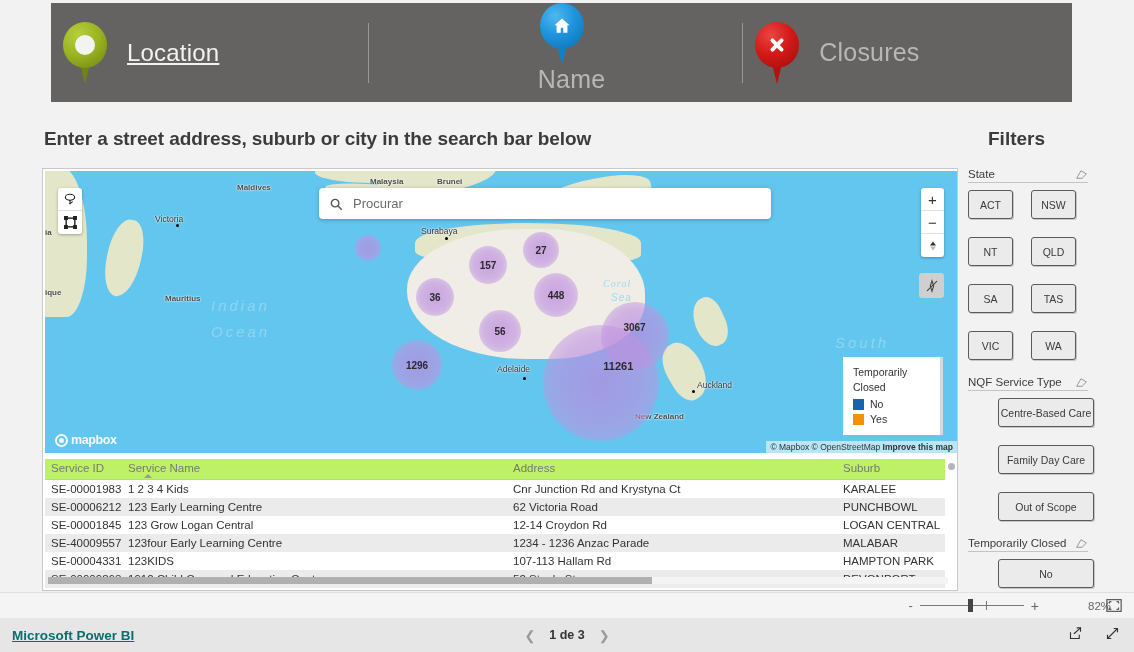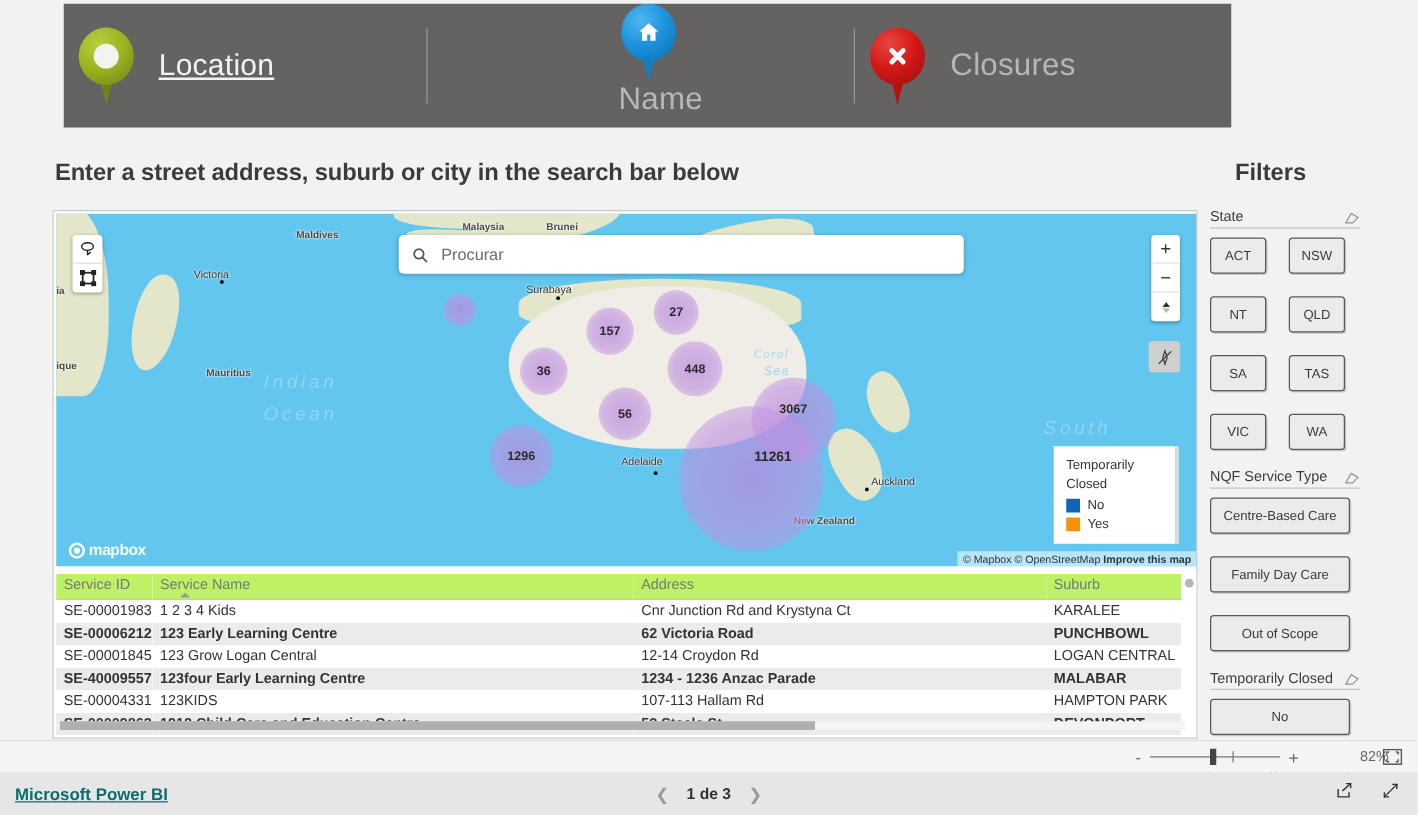--- a/index.html
+++ b/index.html
@@ -12,21 +12,21 @@
   .page {
     position: relative;
     width: 1134px; height: 652px;
     background: #f2f2f2;
   }
 
   
   .navbar {
     position: absolute;
     left: 51px; top: 3px;
-    width: 934px; height: 99px;
+    width: 1021px; height: 99px;
     background: #656361;
     display: flex;
     align-items: center;
   }
   .nav-item {
     display: flex;
     align-items: center;
     height: 100%;
     padding-left: 12px;
   }
@@ -386,21 +386,21 @@
     border-bottom: 1px solid #9fd4e8;
     position: relative;
     background: #bef264;
   }
   table.data td {
     padding: 3px 0 3px 6px;
     color: #333;
     white-space: nowrap;
     overflow: hidden;
   }
-  table.data tr.alt td { background: #ebebeb; font-weight: bold; }
+  table.data tr.alt td { background: #ebebeb; }
   .sort-caret {
     position: absolute;
     left: 22px; bottom: 1px;
     width: 0; height: 0;
     border-left: 4px solid transparent;
     border-right: 4px solid transparent;
     border-bottom: 4px solid #9a9a9a;
   }
   .col-id { width: 77px; }
   .col-name { width: 385px; }
@@ -463,21 +463,21 @@
     border-radius: 3px;
     height: 29px;
     display: flex;
     align-items: center;
     justify-content: center;
     font-size: 10.5px;
     color: #3a3a3a;
     box-shadow: 1px 1px 0 rgba(0,0,0,.18);
   }
   .fbtn.half { width: 45px; }
-  .fbtn.full { width: 112px; }
+  .fbtn.full { width: 96px; margin-left: 30px; }
 
   
   .statusbar {
     position: absolute;
     left: 0; top: 592px;
     width: 1134px; height: 26px;
     background: #f4f4f4;
     border-top: 1px solid #e0e0e0;
     display: flex;
     align-items: center;

